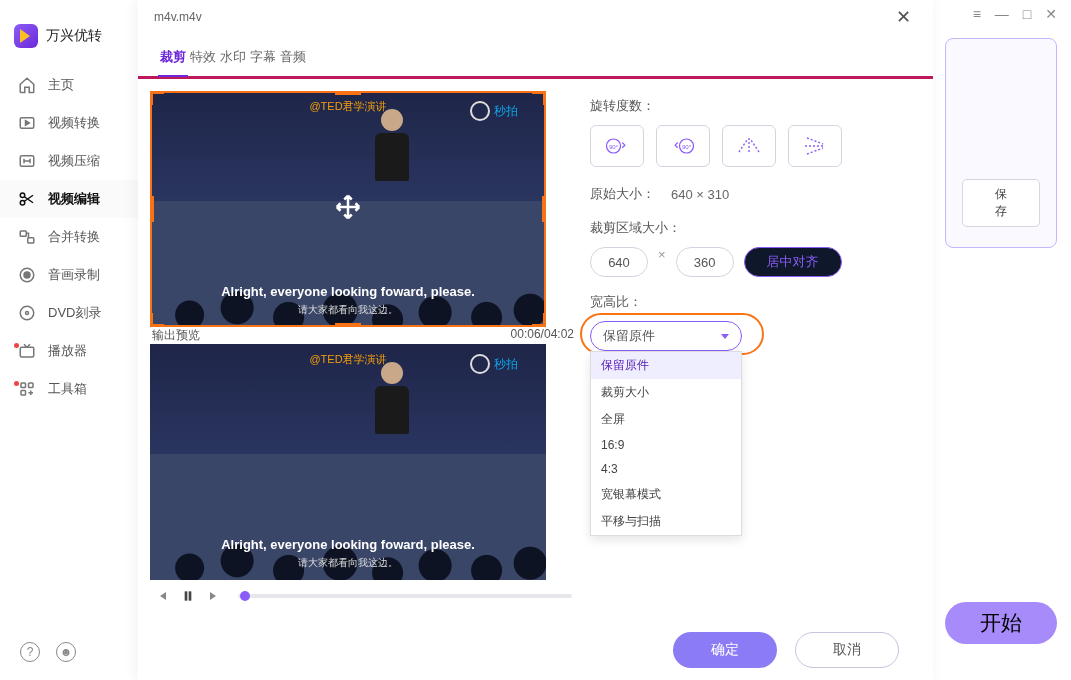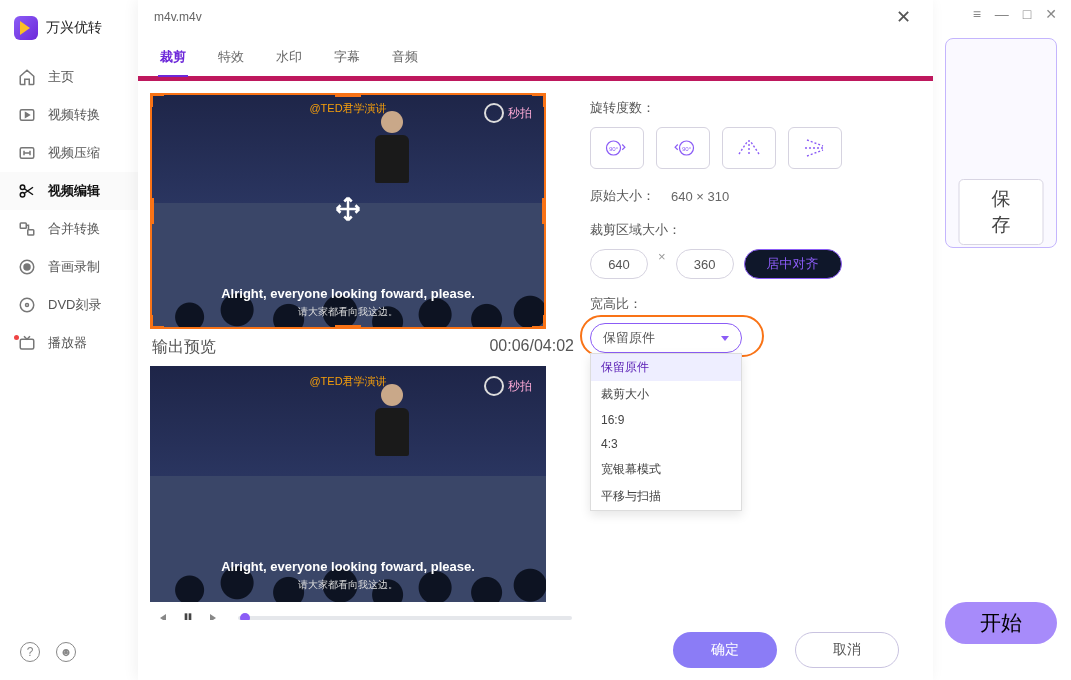--- a/index.html
+++ b/index.html
@@ -1,37 +1,37 @@
 <!DOCTYPE html>
 <html><head>
 <meta charset="utf-8">
 <style>
 *{margin:0;padding:0;box-sizing:border-box;font-family:"Microsoft YaHei",sans-serif}
 body{width:1071px;height:680px;background:#fff;overflow:hidden;position:relative}
 .titlebar{position:absolute;top:0;right:0;height:28px;display:flex;align-items:center;gap:14px;padding:0 14px;color:#888}
 .titlebar span{cursor:pointer;font-size:14px}
-.sidebar{position:absolute;left:0;top:0;width:138px;height:680px;background:#fff;padding-top:8px}
+.sidebar{position:absolute;left:0;top:0;width:138px;height:680px;background:#fff;padding-top:16px}
 .logo{display:flex;align-items:center;gap:8px;padding:8px 14px;font-size:14px;color:#222;margin-bottom:10px}
 .logo-mark{width:24px;height:24px;background:linear-gradient(135deg,#8b5cf6,#6d28d9);border-radius:6px;position:relative}
 .logo-mark::after{content:"";position:absolute;left:6px;top:5px;width:0;height:0;border-left:10px solid #fbbf24;border-top:7px solid transparent;border-bottom:7px solid transparent}
 .nav-item{display:flex;align-items:center;gap:12px;padding:10px 18px;font-size:13px;color:#555;cursor:pointer}
 .nav-item .ico{width:18px;height:18px;display:flex;align-items:center;justify-content:center;color:#777}
 .nav-item.active{color:#111;font-weight:600;background:#fafafa}
 .nav-item.active .ico{color:#111}
 .nav-item .dot{width:5px;height:5px;border-radius:50%;background:#ef4444;position:absolute;margin-left:-4px;margin-top:-12px}
 .bottom-icons{position:absolute;left:0;bottom:0;width:138px;display:flex;gap:16px;padding:18px 20px;color:#888;background:#fff}
 .bottom-icons span{width:20px;height:20px;border:1.5px solid #888;border-radius:50%;display:flex;align-items:center;justify-content:center;font-size:12px;cursor:pointer}
 .right-panel{position:absolute;right:14px;top:38px;width:112px;height:210px;border:1.5px solid #c4b5fd;border-radius:8px;background:#faf9ff}
-.save-btn{position:absolute;left:50%;top:140px;transform:translateX(-50%);background:#fff;border:1px solid #d8d5e3;border-radius:5px;padding:6px 32px;font-size:19px;color:#444;cursor:pointer}
+.save-btn{position:absolute;left:50%;top:140px;transform:translateX(-50%);background:#fff;border:1px solid #d8d5e3;border-radius:5px;padding:6px 32px;font-size:12px;color:#444;cursor:pointer}
 .start-btn{position:absolute;right:14px;bottom:36px;width:112px;height:42px;background:#a78bfa;color:#000000;border:none;border-radius:21px;font-size:21px;cursor:pointer}
 .modal{position:absolute;left:138px;top:0;width:795px;height:680px;background:#fff;box-shadow:-2px 0 14px rgba(0,0,0,.06)}
 .modal-head{display:flex;align-items:center;padding:4px 16px 4px;font-size:12px;color:#666}
 .modal-head .fname{flex:1}
 .modal-head .close{font-size:18px;color:#555;cursor:pointer;padding:2px 6px}
-.tabs{display:flex;gap:28px;padding:8px 20px 0;border-bottom:5px solid #be185d;font-size:13px}
+.tabs{display:flex;padding:8px 20px 0;border-bottom:3px solid #be185d;font-size:13px}
 .tab{padding:6px 2px 10px;color:#666;cursor:pointer;position:relative}
 .tab.active{color:#6d28d9;font-weight:600}
 .tab.active::after{content:"";position:absolute;left:0;right:0;bottom:-1px;height:2px;background:#6d28d9}
 .body{display:flex;padding:12px 0 0 12px;gap:14px}
 .left-col{width:426px}
 .video{width:396px;height:236px;background:#1a2a4a;position:relative;overflow:hidden}
 .crop-frame{position:absolute;inset:0;border:2px solid #f97316;pointer-events:none}
 .crop-frame i{position:absolute;width:14px;height:14px;border:3px solid #f97316}
 .crop-frame .tl{top:-2px;left:-2px;border-right:none;border-bottom:none}
 .crop-frame .tr{top:-2px;right:-2px;border-left:none;border-bottom:none}
@@ -42,27 +42,27 @@
 .crop-frame .mt{left:50%;top:-2px;height:4px;width:26px;transform:translateX(-50%);background:#f97316;border:none}
 .crop-frame .mb{left:50%;bottom:-2px;height:4px;width:26px;transform:translateX(-50%);background:#f97316;border:none}
 .curtain{position:absolute;left:0;right:0;top:0;height:110px;background:linear-gradient(#1e2548,#2a3560)}
 .stage{position:absolute;left:0;right:0;bottom:0;top:110px;background:#3a4668}
 .speaker{position:absolute;left:56%;top:18px;width:40px;height:80px}
 .speaker .head{width:22px;height:22px;border-radius:50%;background:#c9a889;margin:0 auto}
 .speaker .torso{width:34px;height:48px;background:#1a1a1a;margin:2px auto 0;border-radius:6px 6px 2px 2px}
 .audience{position:absolute;left:0;right:0;bottom:0;height:120px}
 .audience::before{content:"";position:absolute;inset:0;background:radial-gradient(circle at 10% 90%,#0d1322 14px,transparent 15px),radial-gradient(circle at 22% 84%,#0d1322 16px,transparent 17px),radial-gradient(circle at 35% 92%,#0d1322 15px,transparent 16px),radial-gradient(circle at 48% 86%,#0d1322 17px,transparent 18px),radial-gradient(circle at 60% 94%,#0d1322 15px,transparent 16px),radial-gradient(circle at 72% 88%,#0d1322 16px,transparent 17px),radial-gradient(circle at 85% 92%,#0d1322 15px,transparent 16px),radial-gradient(circle at 96% 86%,#0d1322 16px,transparent 17px)}
 .watermark-top{position:absolute;top:8px;left:50%;transform:translateX(-50%);color:#f59e0b;font-size:11px}
-.watermark-circle{position:absolute;top:10px;right:14px;color:#f9a8d4;font-size:12px;display:flex;align-items:center;gap:4px}
+.watermark-circle{position:absolute;top:10px;right:28px;color:#0ea5e9;font-size:12px;display:flex;align-items:center;gap:4px}
 .watermark-circle::before{content:"";width:16px;height:16px;border:2px solid #ddd;border-radius:50%}
 .sub1{position:absolute;bottom:28px;left:0;right:0;text-align:center;color:#fff;font-size:13px;font-weight:600}
 .sub2{position:absolute;bottom:10px;left:0;right:0;text-align:center;color:#ddd;font-size:10px}
 .move-cross{position:absolute;left:50%;top:50%;transform:translate(-50%,-50%);color:#fff}
 .move-cross svg{width:30px;height:30px}
-.info-row{display:flex;justify-content:space-between;padding:8px 2px;font-size:16px;color:#555}
+.info-row{display:flex;justify-content:space-between;padding:0 2px;font-size:12px;color:#555}
 .controls{display:flex;align-items:center;gap:10px;padding:8px 4px 0}
 .ctrl-btn{color:#888;cursor:pointer;display:flex;align-items:center}
 .ctrl-btn svg{width:16px;height:16px}
 .progress{flex:1;height:4px;background:#e5e7eb;border-radius:2px;position:relative;margin-left:6px}
 .progress .dot{position:absolute;left:2%;top:50%;transform:translate(-50%,-50%);width:10px;height:10px;border-radius:50%;background:#8b5cf6}
 .right-col{width:320px;font-size:13px;color:#555}
 .section-label{margin:6px 0 10px;color:#555}
 .rotate-btns{display:flex;gap:12px;margin-bottom:18px}
 .rot{width:54px;height:42px;border:1px solid #d6d3e0;border-radius:6px;display:flex;align-items:center;justify-content:center;cursor:pointer;color:#8b5cf6}
 .rot svg{width:28px;height:24px}
@@ -166,20 +166,32 @@
   <div class="nav-item" style="position:relative">
     <span class="dot"></span>
     <span class="ico">
         <svg viewBox="0 0 24 24" fill="none" stroke="currentColor" stroke-width="2">
           <rect x="3" y="7" width="18" height="13" rx="2"></rect>
           <path d="M8 3l4 4 4-4"></path>
         </svg>
       </span>
     <span>播放器</span>
   </div>
+  <div class="nav-item" style="position:relative">
+    <span class="dot"></span>
+    <span class="ico">
+        <svg viewBox="0 0 24 24" fill="none" stroke="currentColor" stroke-width="2">
+          <rect x="4" y="4" width="6" height="6" rx="1"></rect>
+          <rect x="14" y="4" width="6" height="6" rx="1"></rect>
+          <rect x="4" y="14" width="6" height="6" rx="1"></rect>
+          <path d="M17 14v6M14 17h6"></path>
+        </svg>
+      </span>
+    <span>工具箱</span>
+  </div>
 </div>
 
 <div class="bottom-icons">
   <span>?</span>
   <span>☻</span>
 </div>
 
 <div class="right-panel">
   <button class="save-btn">保存</button>
 </div>
@@ -317,20 +329,21 @@
 
       <div class="section-label">宽高比：</div>
       <div class="select-wrap">
         <div class="select-ring"></div>
         <div class="select">
             <span>保留原件</span>
           </div>
         <div class="dropdown">
           <div class="sel">保留原件</div>
           <div>裁剪大小</div>
+          <div>全屏</div>
           <div>16:9</div>
           <div>4:3</div>
           <div>宽银幕模式</div>
           <div>平移与扫描</div>
         </div>
       </div>
     </div>
   </div>
 
   <div class="footer">

